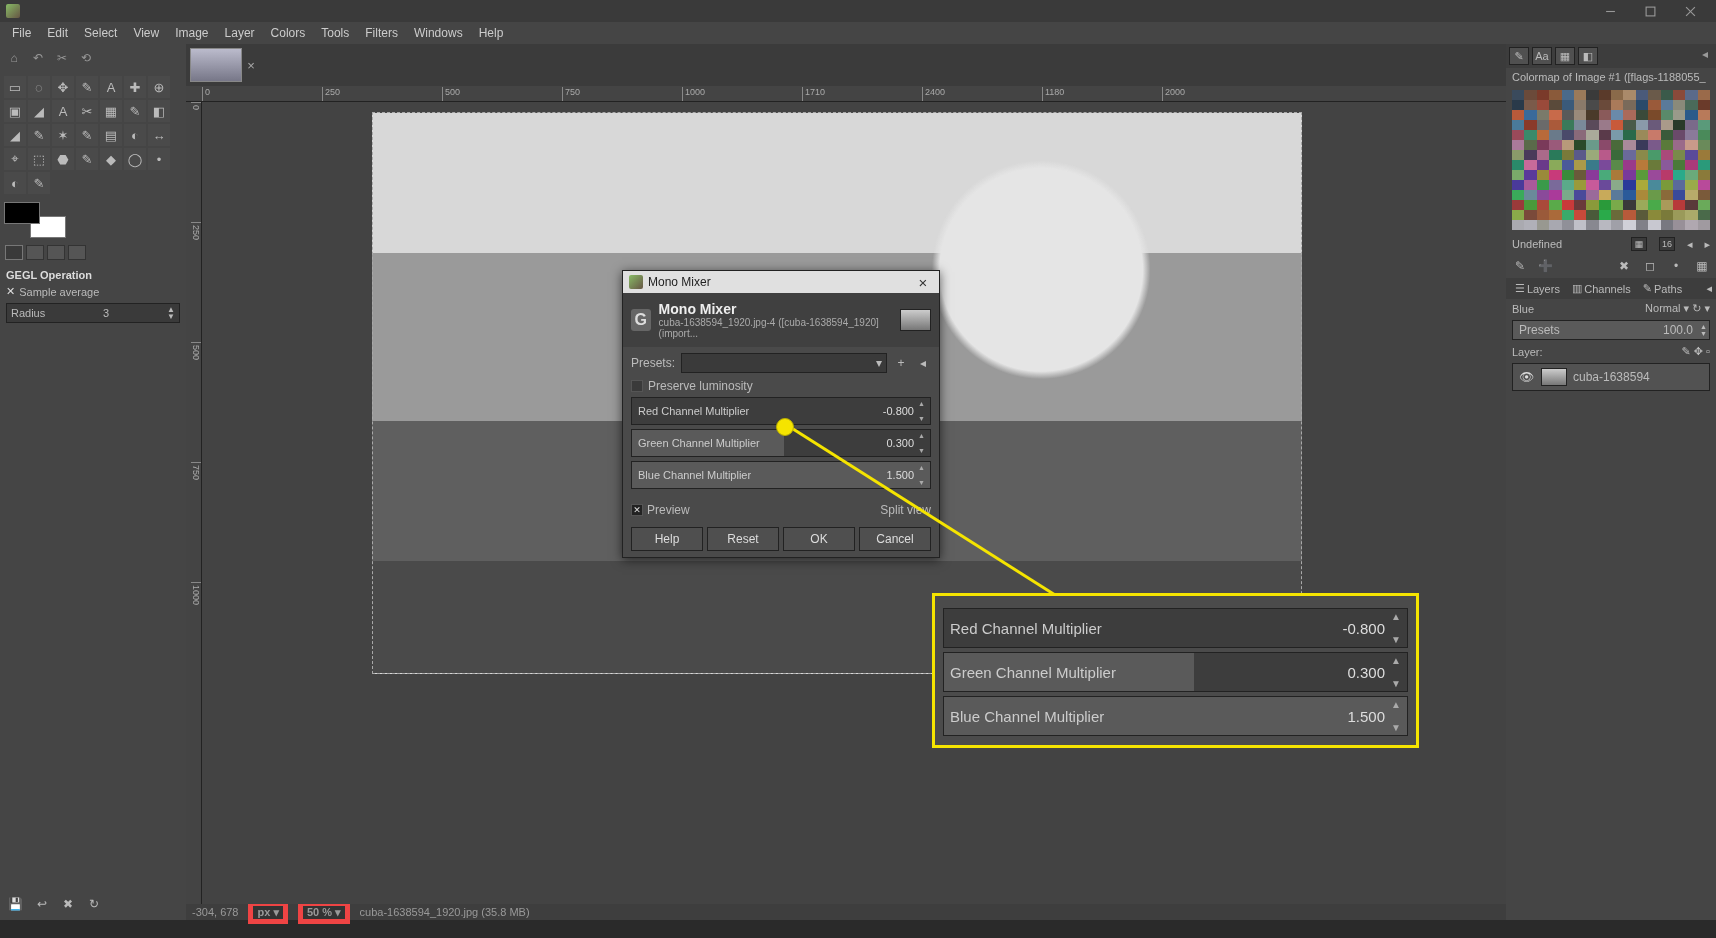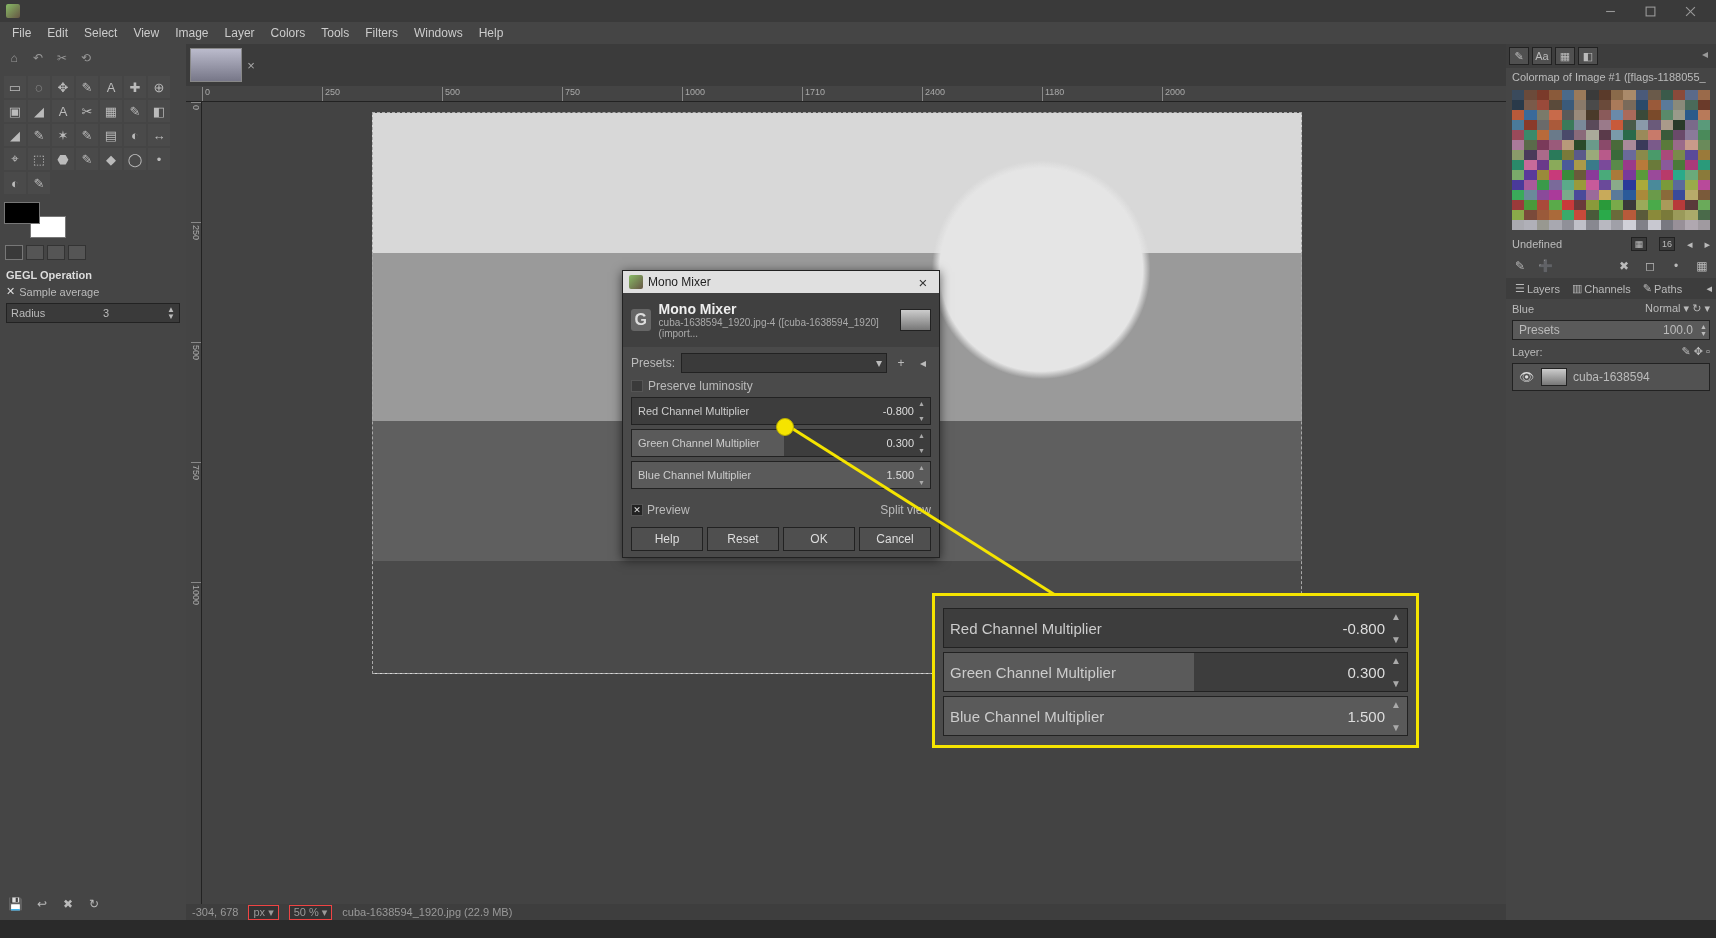--- a/index.html
+++ b/index.html
@@ -52,21 +52,21 @@
 .rulerV{width:16px;background:#444;border-right:1px solid #222;color:#aaa;font-size:9px;display:flex;flex-direction:column;align-items:flex-end;}
 .rulerV span{height:120px;border-top:1px solid #888;padding-top:2px;writing-mode:vertical-rl;}
 .canvaswrap{flex:1;position:relative;background:#434343;overflow:hidden;}
 .imgbox{position:absolute; left:170px; top:10px; width:930px; height:562px; border:1px dashed #aa9;
   background:
     radial-gradient(circle at 72% 28%, #e5e5e5 0 13%, transparent 14%),
     linear-gradient(#d8d8d8 0 25%, #9a9a9a 25% 55%, #5f5f5f 55% 80%, #4a4a4a 80% 100%);
   filter:grayscale(1);
 }
 .statusstrip{height:16px;background:#3e3e3e;color:#999;font-size:11px;display:flex;align-items:center;gap:10px;padding:0 6px;}
-.statusstrip .sel{border:1px solid #ef4444;background:#333;padding:0 4px;}
+.statusstrip .sel{border:5px solid #ef4444;background:#333;padding:0 4px;font-weight:bold;}
 
 
 .dialog{position:absolute; left:420px; top:168px; width:318px; background:#4a4a4a; border:1px solid #222; box-shadow:0 2px 10px rgba(0,0,0,.6);}
 .dialog .ttl{height:22px;background:#e0e0e0;color:#222;display:flex;align-items:center;padding:0 6px;font-size:12px;}
 .dialog .ttl .icon{width:14px;height:14px;background:linear-gradient(135deg,#8b6,#654);margin-right:5px;border-radius:2px;}
 .dialog .ttl .sp{flex:1;}
 .dialog .ttl .x{width:20px;text-align:center;color:#333;font-size:15px;}
 .dialog .hdr{display:flex;align-items:center;padding:8px;background:#404040;gap:8px;}
 .dialog .hdr .g{width:22px;height:22px;border-radius:3px;background:#666;color:#ddd;display:flex;align-items:center;justify-content:center;font-weight:bold;font-size:16px;}
 .dialog .hdr .txt .t{font-weight:bold;color:#eee;font-size:14px;}
@@ -371,21 +371,21 @@
               </div>
             </div>
           </div>
 
       </div>
     </div>
     <div class="statusstrip">
       <span>-304, 678</span>
       <span class="sel"><span>px</span> ▾</span>
       <span class="sel"><span>50 %</span> ▾</span>
-      <span>cuba-1638594_1920.jpg (22.9 MB)</span>
+      <span>cuba-1638594_1920.jpg (35.8 MB)</span>
     </div>
   </div>
 
   <div class="rightcol">
     <div class="tabs">
       <div class="t">✎</div>
       <div class="t">Aa</div>
       <div class="t">▦</div>
       <div class="t">◧</div>
       <div style="flex:1"></div>

